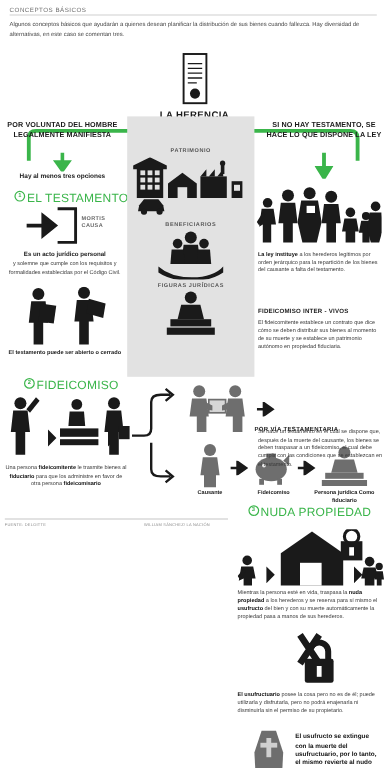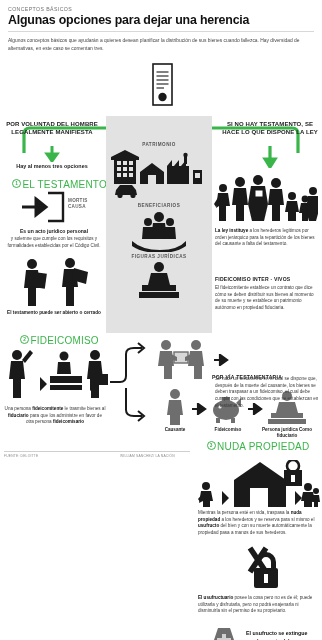--- a/index.html
+++ b/index.html
@@ -21,41 +21,41 @@
   .steptitle{font-size:10px;font-weight:normal;color:#3ab54a;letter-spacing:.2px;}
   .srcline{height:1px;background:#cfcfcf;}
   .src{font-size:3.3px;color:#8c8c8c;letter-spacing:.2px;}
   svg{display:block;}
 </style>
 </head>
 <body>
 
 <div>
   <div class="kicker">CONCEPTOS BÁSICOS</div>
-  <div class="title">Algunas opciones para dejar una herencia</div>
   <div class="rule"></div>
   <div class="standfirst">Algunos conceptos básicos que ayudarán a quienes desean planificar la distribución de sus bienes cuando fallezca. Hay diversidad de alternativas, en este caso se comentan tres.</div>
 </div>
 
 <div class="board">
 
   <svg class="abs" style="left:0;top:0;" width="322" height="120">
     <path d="M24 95 L24 76 Q24 70 30 70 L140 70" stroke="#3ab54a" stroke-width="3.2" fill="none"></path>
     <path d="M298 95 L298 76 Q298 70 292 70 L182 70" stroke="#3ab54a" stroke-width="3.2" fill="none"></path>
   </svg>
 
   <svg class="abs" style="left:147px;top:4px;" width="30" height="54">
     <rect x="6" y="2" width="19" height="41" fill="#ffffff" stroke="#1a1a1a" stroke-width="1.6"></rect>
     <line x1="9.5" y1="10" x2="21.5" y2="10" stroke="#1a1a1a" stroke-width="1.1"></line>
     <line x1="9.5" y1="14" x2="21.5" y2="14" stroke="#1a1a1a" stroke-width="1.1"></line>
     <line x1="9.5" y1="18" x2="21.5" y2="18" stroke="#1a1a1a" stroke-width="1.1"></line>
     <line x1="9.5" y1="22" x2="21.5" y2="22" stroke="#1a1a1a" stroke-width="1.1"></line>
     <line x1="9.5" y1="26" x2="17" y2="26" stroke="#1a1a1a" stroke-width="1.1"></line>
     <circle cx="15.5" cy="35" r="4.2" fill="#1a1a1a"></circle>
   </svg>
+  <div class="abs ctr" style="left:116px;top:52px;width:92px;font-size:8px;font-weight:bold;letter-spacing:.3px;">LA HERENCIA</div>
 
   <div class="abs ctr hd-col" style="left:2px;top:62px;width:100px;">POR VOLUNTAD DEL HOMBRE LEGALMENTE MANIFIESTA</div>
   <div class="abs ctr" style="left:112px;top:62px;width:98px;font-size:5px;line-height:7px;color:#8e8e8e;letter-spacing:.2px;">ELEMENTOS QUE JUEGAN EN ESTA DECISIÓN</div>
   <div class="abs ctr hd-col" style="left:220px;top:62px;width:100px;">SI NO HAY TESTAMENTO, SE HACE LO QUE DISPONE LA LEY</div>
 
   <svg class="abs" style="left:44px;top:88px;" width="16" height="16">
     <path d="M8 0 L8 9 M3 8 L8 15 L13 8 Z" stroke="#3ab54a" stroke-width="3" fill="#3ab54a"></path>
   </svg>
   <div class="abs ctr" style="left:2px;top:105px;width:100px;font-size:5.4px;font-weight:bold;">Hay al menos tres opciones</div>
 

